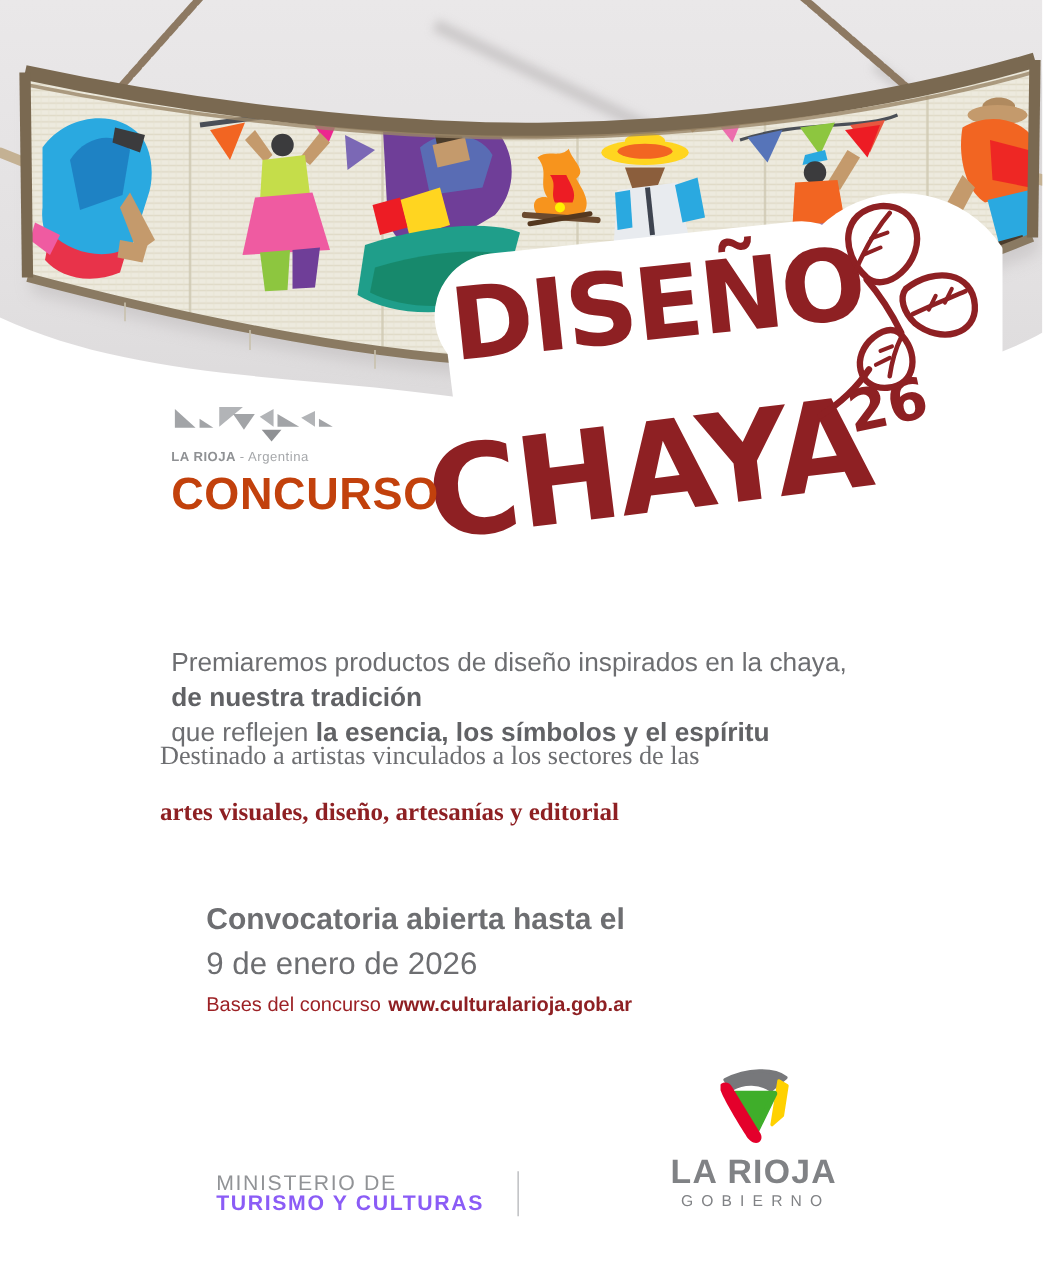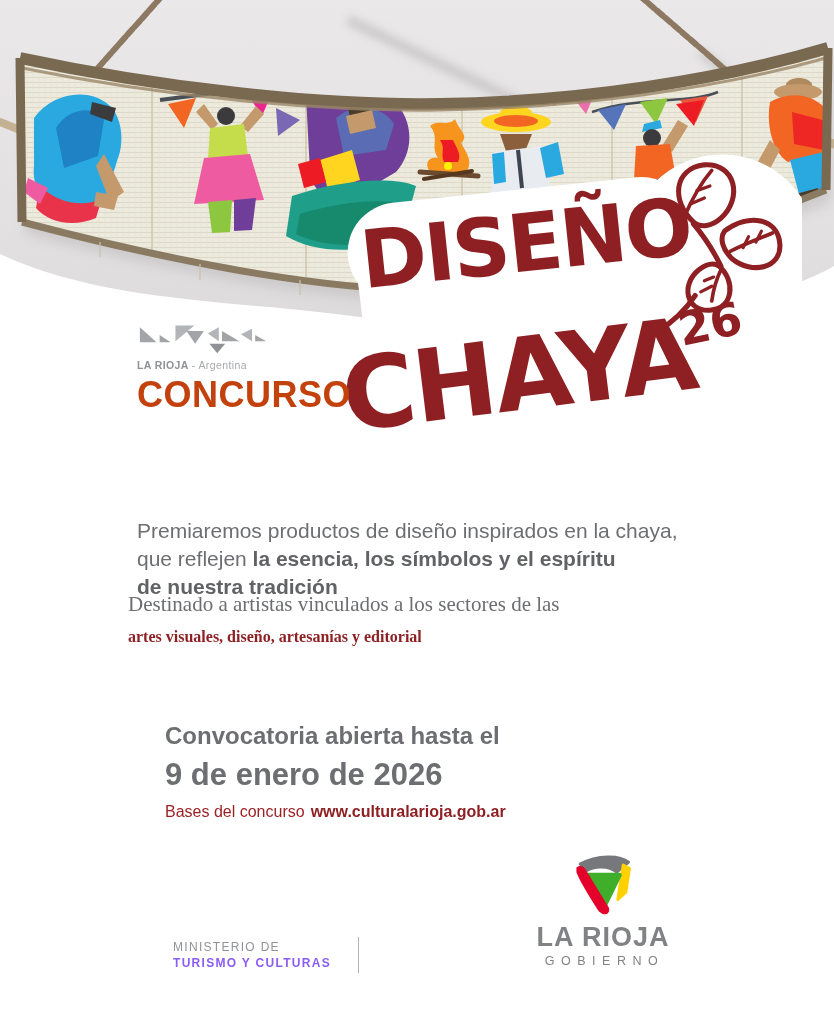--- a/index.html
+++ b/index.html
@@ -16,34 +16,34 @@
   .prov-caption .nm{font-weight:bold;color:#8f9194;}
   .prov-caption .sf{color:#a6a8ab;margin-left:3px;}
 
   .concurso{
     position:absolute;left:137px;top:374px;
     font-size:36px;font-weight:bold;color:#c2410c;letter-spacing:.5px;
   }
   .intro{position:absolute;left:137px;top:477px;font-size:21px;line-height:28px;color:#6d6e71;margin-top:40px;}
   .intro b{font-weight:bold;color:#616265;}
   .audience{position:absolute;left:128px;top:590px;font-size:21px;line-height:29px;color:#6d6e71;font-family:Liberation Serif, serif;}
-  .audience .hl{display:block;margin-top:3px;font-size:16px;font-weight:bold;color:#8e2023;}
+  .audience .hl{display:block;margin-top:17px;font-size:20px;font-weight:bold;color:#8e2023;}
   .deadline{position:absolute;left:137px;top:722px;color:#6d6e71;margin-left:28px;}
   .deadline .d1{font-size:24px;font-weight:bold;}
-  .deadline .d2{font-size:31px;font-weight:bold;margin-top:7px;}
+  .deadline .d2{font-size:25px;font-weight:normal;margin-top:7px;}
   .deadline .d3{font-size:16px;margin-top:10px;color:#9c2125;}
   .deadline .d3 .url{font-weight:bold;color:#8e2023;margin-left:6px;cursor:pointer;}
 
   .gov{position:absolute;left:528px;top:850px;width:150px;text-align:center;color:#808285;}
   .gov-emblem{width:66px;height:70px;margin:0 auto;display:block;}
   .gov-name{font-size:27px;font-weight:bold;letter-spacing:1px;margin-top:2px;}
   .gov-sub{font-size:12.5px;letter-spacing:6.5px;margin-top:1px;text-indent:3px;}
 
   .footer{position:absolute;left:173px;top:937px;display:flex;align-items:center;}
-  .fcol{font-size:12px;letter-spacing:1.3px;line-height:16px;white-space:nowrap;}
+  .fcol{font-size:17px;letter-spacing:1.3px;line-height:16px;white-space:nowrap;}
   .fcol .l1{color:#919396;}
   .fcol .l2{font-weight:bold;color:#8b5cf6;}
   .fdiv{width:1px;height:36px;background:#b1b3b6;margin:0 27px;}
 </style>
 </head>
 <body>
 
 <div class="poster">
 
   <svg class="photo" viewBox="0 0 834 345" preserveAspectRatio="none" aria-hidden="true">
@@ -230,22 +230,22 @@
     </svg>
     <div class="prov-caption">
       <span class="nm">LA RIOJA</span><span class="sf">- Argentina</span>
     </div>
   </div>
 
   <div class="concurso">CONCURSO</div>
 
   <div class="intro">
     <div>Premiaremos productos de diseño inspirados en la chaya,</div>
+    <div><b>de nuestra tradición</b></div>
     <div><span>que reflejen </span><b>la esencia, los símbolos y el espíritu</b></div>
-    <div><b>de nuestra tradición</b></div>
   </div>
 
   <div class="audience">
     <div>Destinado a artistas vinculados a los sectores de las</div>
     <b class="hl">artes visuales, diseño, artesanías y editorial</b>
   </div>
 
   <div class="deadline">
     <div class="d1">Convocatoria abierta hasta el</div>
     <div class="d2">9 de enero de 2026</div>

